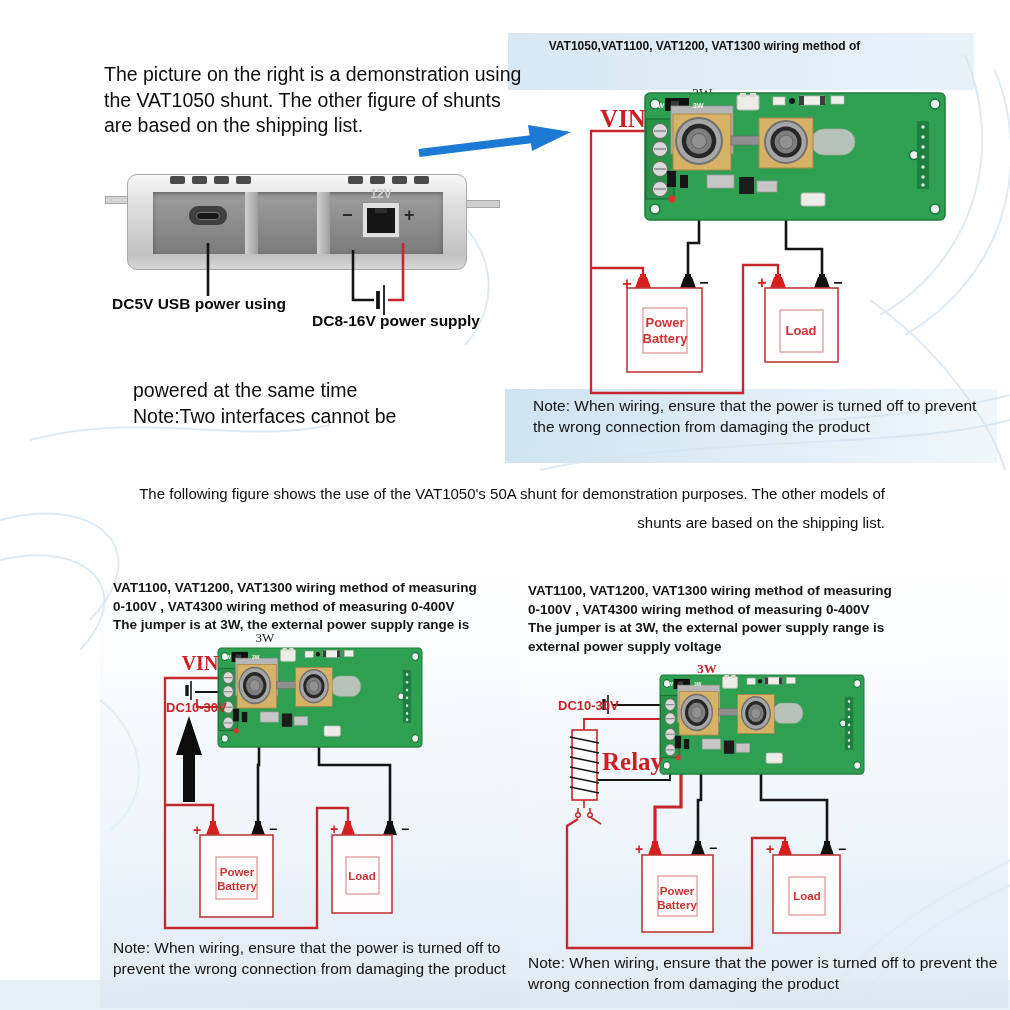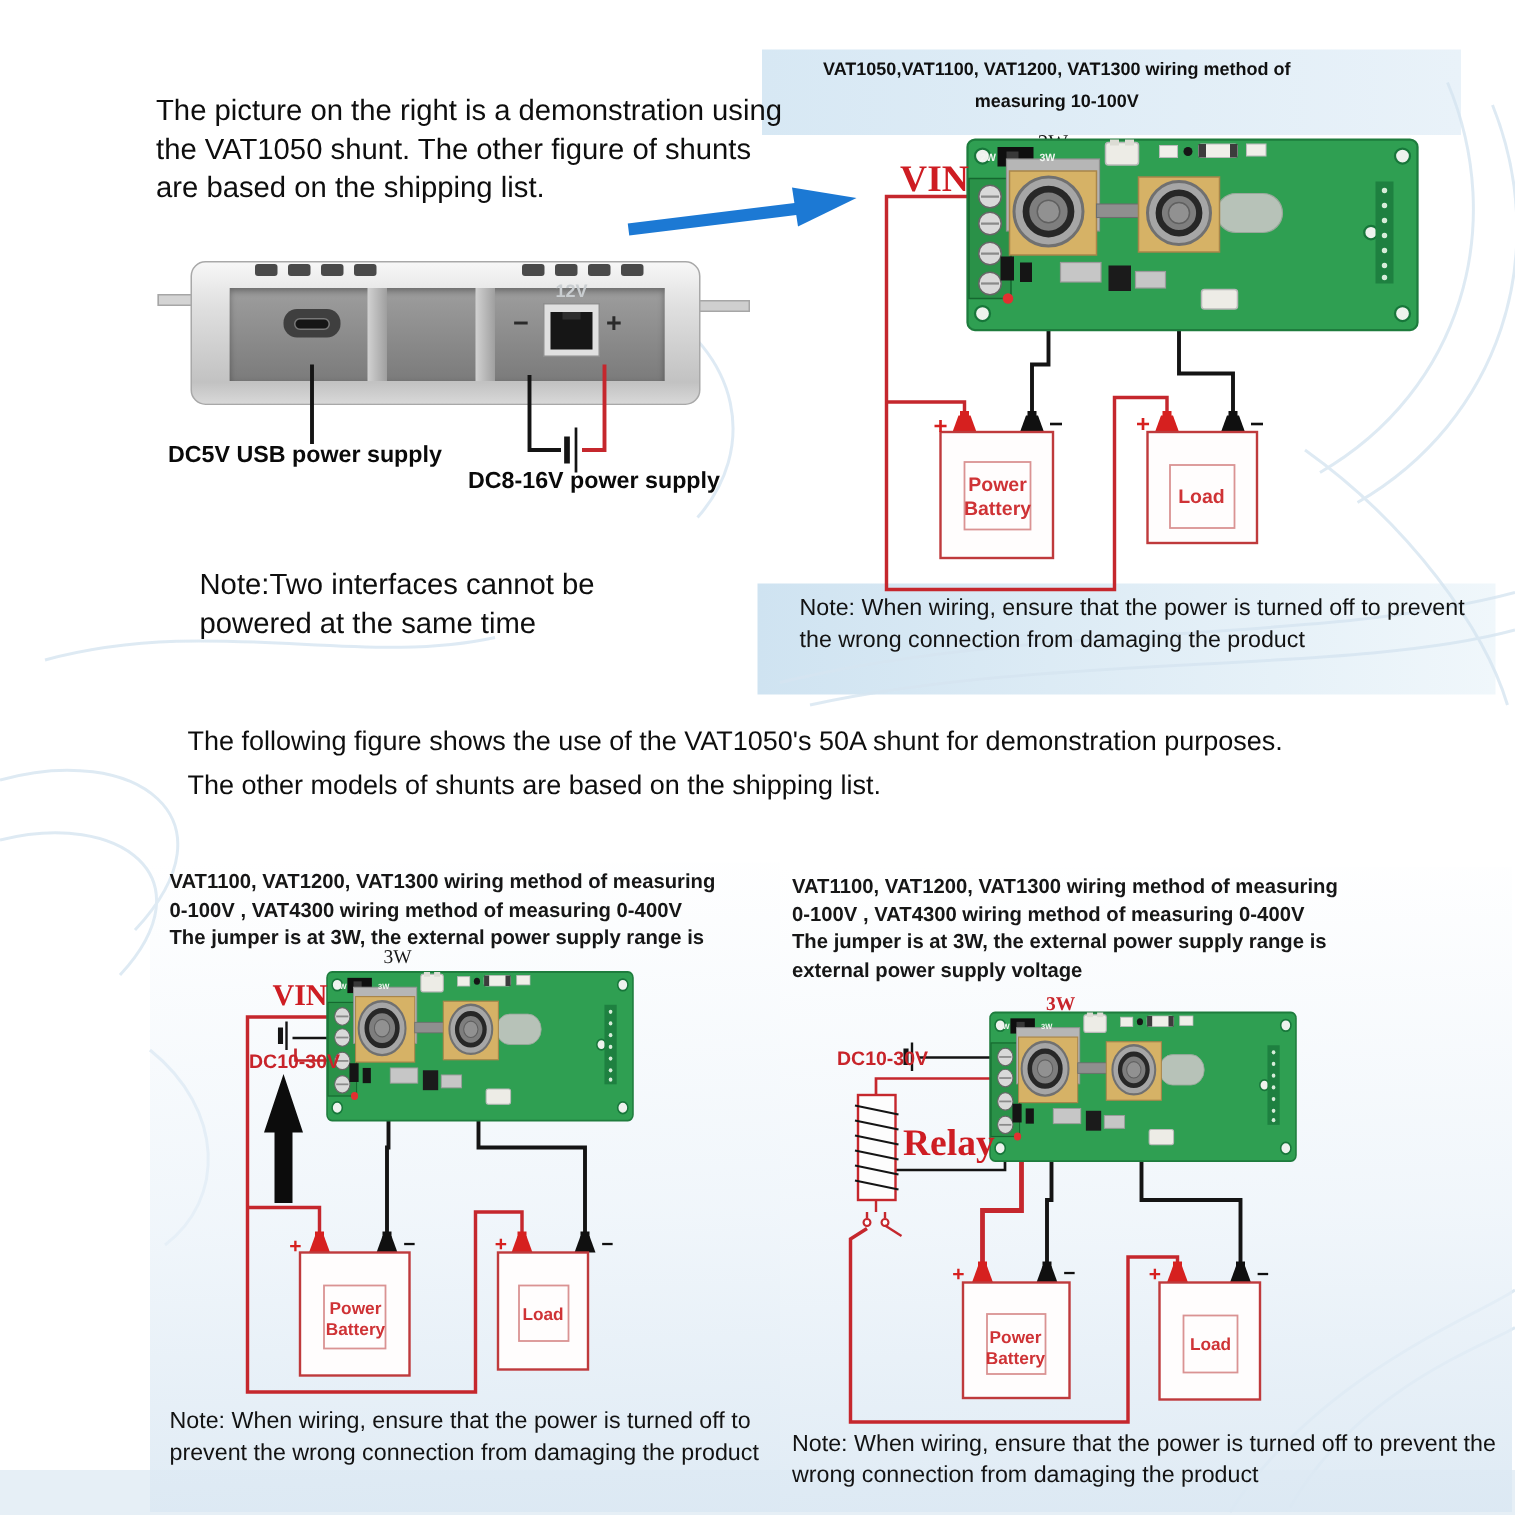--- a/index.html
+++ b/index.html
@@ -2,21 +2,21 @@
 <html><head>
 <meta charset="utf-8">
 <style>
   *{margin:0;padding:0;box-sizing:border-box}
   html,body{width:1010px;height:1010px;background:#ffffff;font-family:"Liberation Sans",sans-serif;position:relative;overflow:hidden}
   .abs{position:absolute}
   .intro{font-size:19.5px;line-height:25.5px;color:#0e0e0e}
   .heading{font-size:12px;font-weight:bold;color:#101010;text-align:center;line-height:21px}
   .note{font-size:15.5px;line-height:20.5px;color:#131313}
   .desc{font-size:13.5px;line-height:18.5px;color:#161616;font-weight:bold}
-  .big{font-size:18px;line-height:28.5px;color:#0e0e0e;text-align:left}
+  .big{font-size:15px;line-height:28.5px;color:#0e0e0e;text-align:right}
   .blabel{font-weight:bold;font-size:15.5px;color:#0a0a0a}
   svg{display:block}
   svg text{font-family:"Liberation Sans",sans-serif}
   .silk{font-size:7px;font-weight:bold;fill:#f2f6f2}
   .silksm{font-size:5px;font-weight:bold;fill:#f2f6f2}
   .vinT{font-family:"Liberation Serif",serif;font-weight:bold;fill:#ce1d23;font-size:25px}
   .vinS{font-family:"Liberation Serif",serif;font-weight:bold;fill:#ce1d23;font-size:20px}
   .jlab{font-family:"Liberation Serif",serif;fill:#181818;font-size:14px}
   .jlabr{font-family:"Liberation Serif",serif;fill:#c8242a;font-size:13px;font-weight:bold}
   .supply{fill:#c8242a;font-size:13px;font-weight:bold}
@@ -166,31 +166,30 @@
   <div class="abs" style="left:237px;top:33px;font-size:18px;font-weight:bold;color:#2a2a2a">−</div>
   <div class="abs" style="left:299px;top:33px;font-size:18px;font-weight:bold;color:#2a2a2a">+</div>
 </div>
 <svg class="abs" style="left:105px;top:188px;pointer-events:none" width="410" height="160">
   <path d="M103,55 V108" stroke="#141414" stroke-width="2.6" fill="none"></path>
   <path d="M248,62 V112 H269" stroke="#141414" stroke-width="2.6" fill="none"></path>
   <line x1="279" y1="97" x2="279" y2="127" stroke="#141414" stroke-width="1.8"></line>
   <line x1="273" y1="103" x2="273" y2="121" stroke="#141414" stroke-width="3.8"></line>
   <path d="M298,55 V112 H283" stroke="#c5272d" stroke-width="2.6" fill="none"></path>
 </svg>
-<div class="abs blabel" style="left:112px;top:295px">DC5V USB power supply</div>
+<div class="abs blabel" style="left:112px;top:295px">DC5V USB power using</div>
 <div class="abs blabel" style="left:312px;top:312px">DC8-16V power supply</div>
 
 <div class="abs" style="left:133px;top:378px">
+  <div class="intro">powered at the same time</div>
   <div class="intro">Note:Two interfaces cannot be</div>
-  <div class="intro">powered at the same time</div>
 </div>
 
 <div class="abs" style="left:452px;top:36px;width:505px">
   <div class="heading">VAT1050,VAT1100, VAT1200, VAT1300 wiring method of</div>
-  <div class="heading">measuring 10-100V</div>
 </div>
 
 <svg class="abs" style="left:505px;top:85px" width="490" height="378">
   <text x="197" y="14" class="jlab" text-anchor="middle">2W</text>
   <path class="rwire" d="M155,46 H86 V308 H238 V180 H273 V193"></path>
   <path class="rwire" d="M86,183 H138 V193"></path>
   <path class="kwire" d="M194,135 V158 H183 V193"></path>
   <path class="kwire" d="M281,135 V164 H317 V193"></path>
   <use href="#pcb" transform="translate(140,8)"></use>
   <text x="159" y="22.5" class="silk" text-anchor="end">2W</text>

